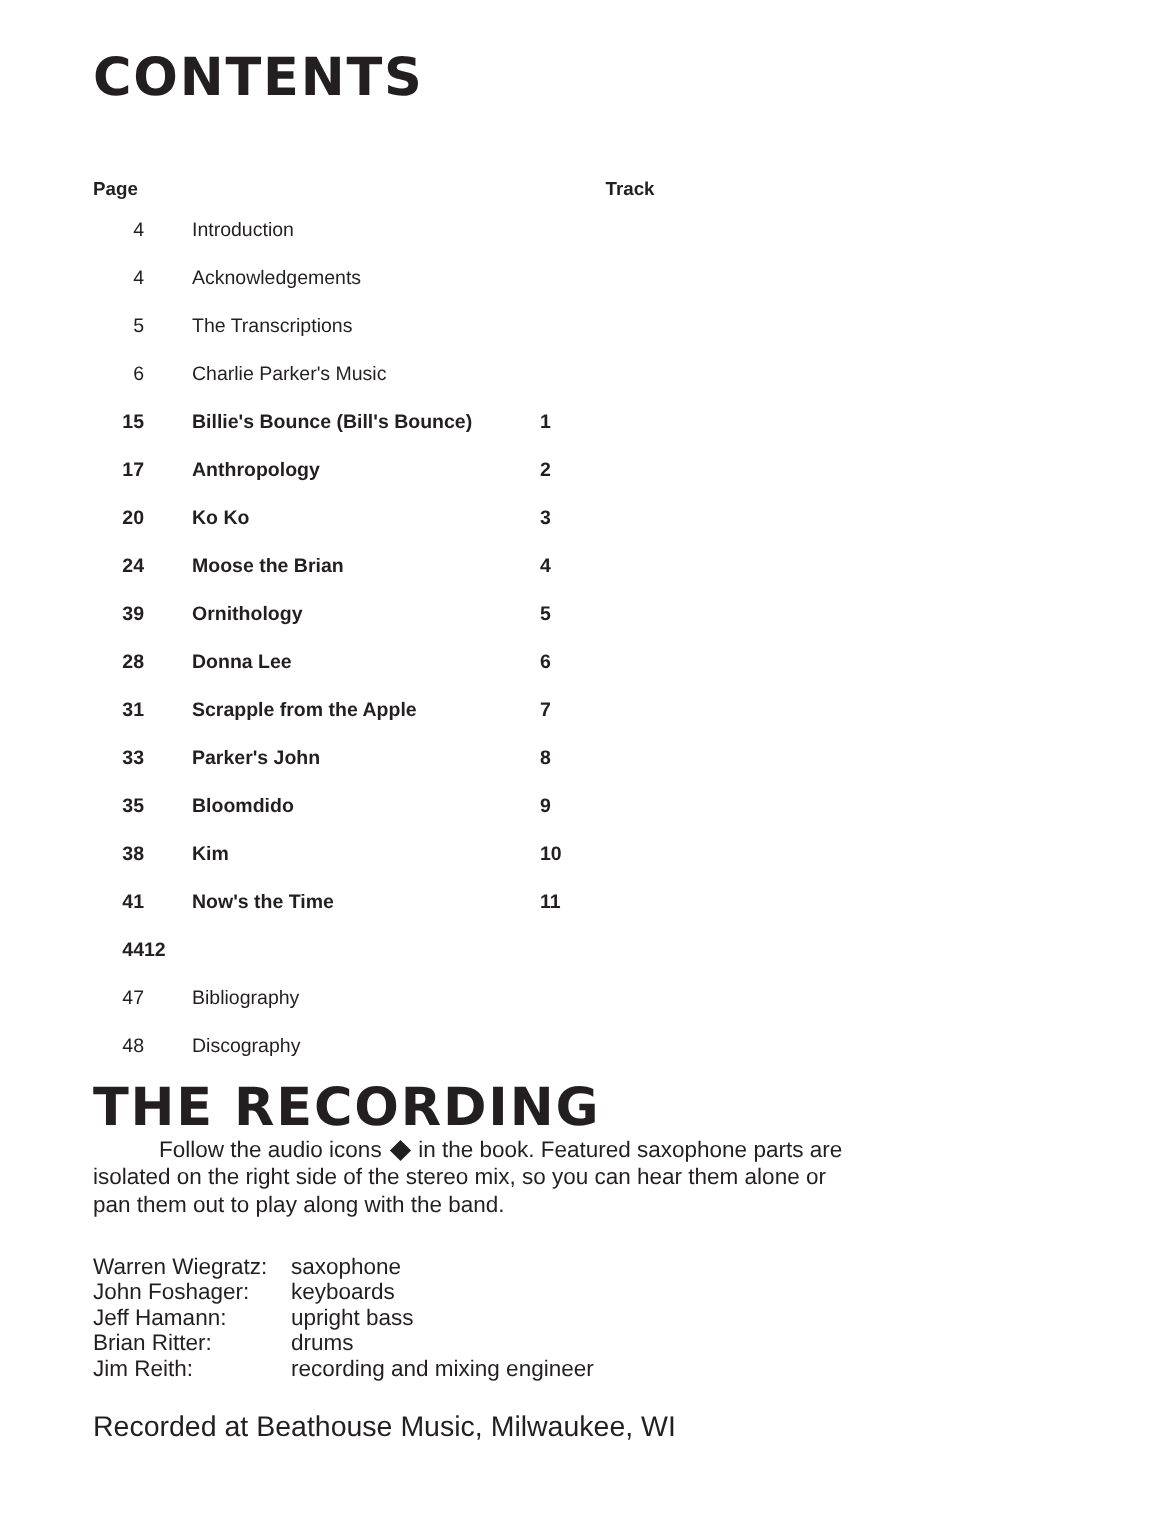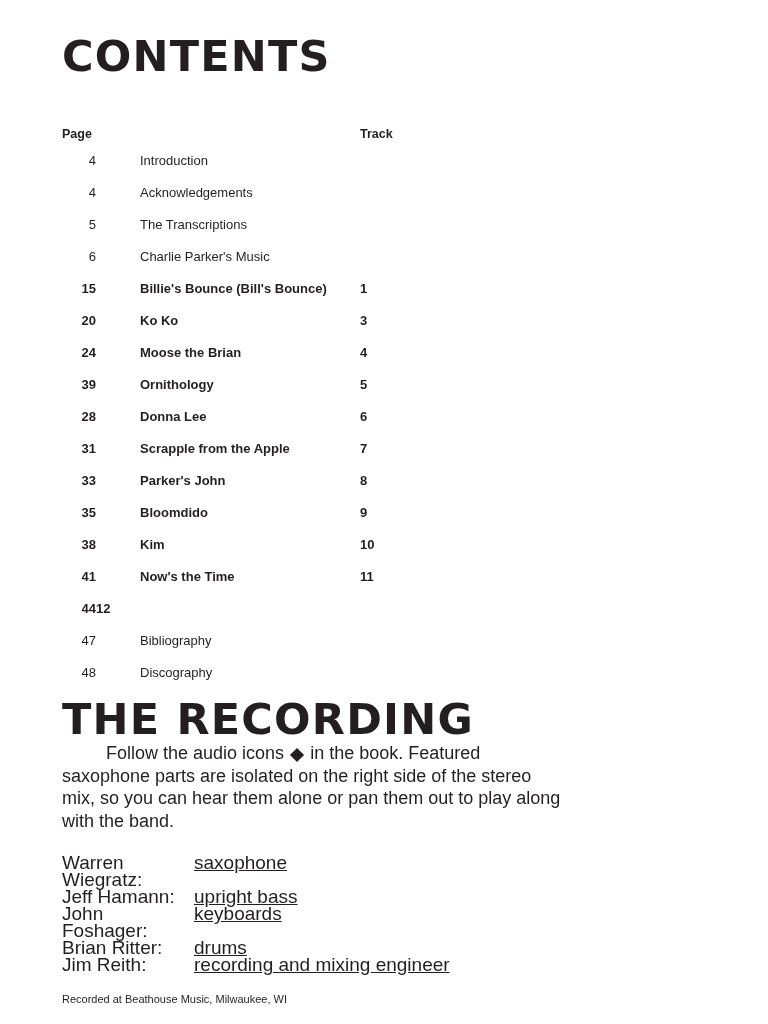--- a/index.html
+++ b/index.html
@@ -17,104 +17,104 @@
   .page {
     position: relative;
     width: 768px;
     height: 1024px;
     box-sizing: border-box;
     padding: 34px 60px 0 62px;
   }
   h1.section-title {
     font-family: "DejaVu Sans", sans-serif;
     font-weight: bold;
-    font-size: 43px;
+    font-size: 35px;
     letter-spacing: 1.2px;
     margin: 0;
     padding: 0;
     line-height: 1.05;
     color: #231f20;
   }
   .contents-title {
     margin-top: 6px;
     margin-bottom: 14px;
   }
   .col-head {
     display: flex;
     font-size: 12.5px;
     font-weight: bold;
     margin-bottom: 12px;
     margin-top: 48px;
   }
   .col-head .ch-page { width: 298px; }
-  .col-head .ch-track { width: 120px; }
+  .col-head .ch-track { width: 120px; text-align: center; }
 
   .toc {
     margin: 0;
     padding: 0;
     list-style: none;
   }
   .toc-row {
     display: flex;
     align-items: baseline;
     height: 32px;
     font-size: 13px;
   }
   .toc-row .pg {
     width: 34px;
     text-align: right;
     padding-right: 0;
   }
   .toc-row .ttl {
     width: 264px;
-    padding-left: 44px;
+    padding-left: 32px;
     box-sizing: border-box;
   }
   .toc-row .trk {
     width: 120px;
   }
   .toc-row.bold .pg,
   .toc-row.bold .ttl,
   .toc-row.bold .trk {
     font-weight: bold;
   }
 
   .recording-title {
     margin-top: 30px;
     margin-bottom: 16px;
   }
   .rec-para {
-    font-size: 18px;
+    font-size: 15px;
     line-height: 1.25;
     text-indent: 44px;
     margin: 0 0 22px 0;
     width: 500px;
   }
   .diamond {
     display: inline-block;
     width: 10px;
     height: 10px;
     background: #231f20;
     transform: rotate(45deg);
     margin: 0 3px 0 3px;
     position: relative;
     top: 1px;
   }
   .credits {
-    font-size: 19px;
+    font-size: 15px;
     line-height: 17px;
     margin-bottom: 20px;
   }
   .credit-row {
     display: flex;
   }
   .credit-row .who { width: 132px; }
-  .credit-row .role { width: 330px; text-decoration: underline; }
+  .credit-row .role { width: 330px; }
   .rec-loc {
-    font-size: 11px;
+    font-size: 19px;
     margin-top: 16px;
   }
 </style>
 </head>
 <body>
 
 <div class="page">
 
   <h1 class="section-title contents-title">CONTENTS</h1>
 
@@ -141,20 +141,25 @@
       </li>
       <li class="toc-row">
         <span class="pg">6</span>
         <span class="ttl">Charlie Parker's Music</span>
         <span class="trk"></span>
       </li>
       <li class="toc-row bold">
         <span class="pg">15</span>
         <span class="ttl">Billie's Bounce (Bill's Bounce)</span>
         <span class="trk">1</span>
+      </li>
+      <li class="toc-row bold">
+        <span class="pg">17</span>
+        <span class="ttl">Anthropology</span>
+        <span class="trk">2</span>
       </li>
       <li class="toc-row bold">
         <span class="pg">20</span>
         <span class="ttl">Ko Ko</span>
         <span class="trk">3</span>
       </li>
       <li class="toc-row bold">
         <span class="pg">24</span>
         <span class="ttl">Moose the Brian</span>
         <span class="trk">4</span>
@@ -217,28 +222,28 @@
     <span class="diamond"></span>
     <span>in the book. Featured saxophone parts are isolated on the right side of the stereo mix, so you can hear them alone or pan them out to play along with the band.</span>
   </p>
 
   <div class="credits" id="credits-list">
       <div class="credit-row">
         <span class="who">Warren Wiegratz:</span>
         <span class="role">saxophone</span>
       </div>
       <div class="credit-row">
+        <span class="who">John Foshager:</span>
+        <span class="role">keyboards</span>
+      </div>
+      <div class="credit-row">
         <span class="who">Jeff Hamann:</span>
         <span class="role">upright bass</span>
       </div>
       <div class="credit-row">
-        <span class="who">John Foshager:</span>
-        <span class="role">keyboards</span>
-      </div>
-      <div class="credit-row">
         <span class="who">Brian Ritter:</span>
         <span class="role">drums</span>
       </div>
       <div class="credit-row">
         <span class="who">Jim Reith:</span>
         <span class="role">recording and mixing engineer</span>
       </div>
     </div>
 
   <div class="rec-loc">Recorded at Beathouse Music, Milwaukee, WI</div>

